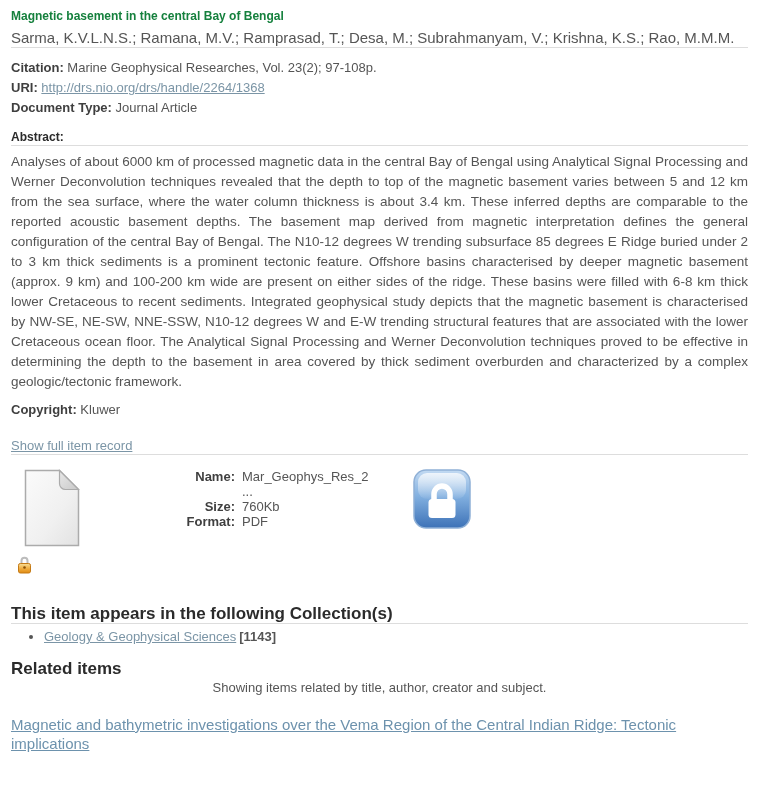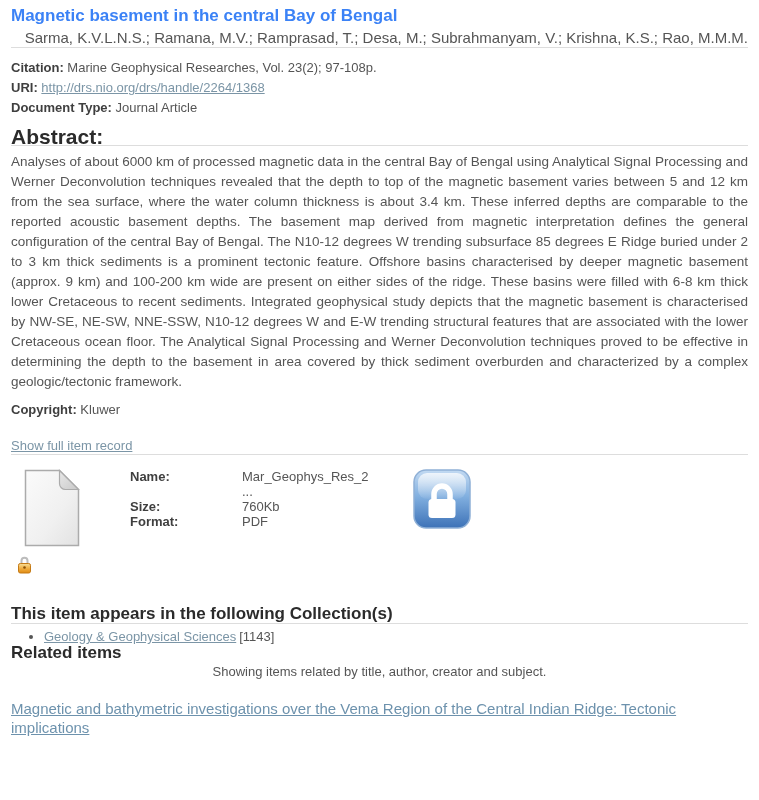--- a/index.html
+++ b/index.html
@@ -10,41 +10,41 @@
     font-family: "Liberation Sans", "DejaVu Sans", sans-serif;
     color: #555555;
     position: relative;
   }
   .content { padding: 0 11px; }
 
   a { cursor: pointer; }
 
   .item-title {
     margin: 7px 0 0 0;
-    font-size: 17px; line-height: 18px; font-weight: bold; color: #3b82f6;
+    font-size: 12px; line-height: 18px; font-weight: bold; color: #15803d;
   }
   .authors-line {
     margin: 4px 0 0 0;
-    font-size: 15px; line-height: 18px; color: #555555; text-align: right;
+    font-size: 15px; line-height: 18px; color: #555555;
   }
   hr.rule {
     border: 0; border-top: 1px solid #dddddd; margin: 0;
   }
   .rule-top { margin-top: 5px; }
 
   .meta-block { margin-top: 13px; }
   .meta-line { font-size: 13px; line-height: 14px; margin: 0 0 6px 0; color: #555555; }
   .meta-label { font-weight: bold; color: #3f3f3f; }
   .link {
     color: #7b95a6; text-decoration: underline; text-align: right;
   }
 
   .abstract-heading {
     margin: 14px 0 0 0;
-    font-size: 21px; line-height: 16px; font-weight: bold; color: #2b2b2b;
+    font-size: 12px; line-height: 16px; font-weight: bold; color: #2b2b2b;
   }
   .abstract-rule { margin-top: 3px; }
   .abstract-text {
     margin: 6px 0 0 0;
     font-size: 13.5px; line-height: 20px; text-align: justify; color: #555555;
   }
 
   .copyright-line { margin-top: 11px; font-size: 13px; line-height: 14px; }
   .show-full-record { display: inline-block; margin-top: 16px; font-size: 13px; line-height: 14px; }
 
@@ -54,34 +54,34 @@
   }
   .section-rule { margin-top: 3px; }
 
   .file-row { display: flex; align-items: flex-start; margin-top: 14px; }
   .file-icon-wrap { margin-left: 13px; width: 56px; height: 78px; }
   .file-meta {
     margin-left: 50px; width: 233px;
     display: grid; grid-template-columns: 105px auto; column-gap: 7px;
     font-size: 13px; line-height: 15px;
   }
-  .file-meta .flabel { font-weight: bold; color: #3f3f3f; }
+  .file-meta .flabel { text-align: right; font-weight: bold; color: #3f3f3f; }
   .file-meta .fvalue { color: #555555; }
   .lock-button { margin-left: 50px; width: 58px; height: 60px; display: block; }
   .gold-lock { margin: 8px 0 0 6px; width: 15px; height: 19px; display: block; }
 
   .collections-heading { margin-top: 31px; }
   .collections-list {
     margin: 5px 0 0 0; padding-left: 33px; list-style: disc;
     font-size: 13px; line-height: 15px; color: #555555;
   }
   .collections-list li { margin: 0; }
-  .collection-count { margin-left: 3px; color: #555555; }
+  .collection-count { margin-left: 3px; color: #555555; font-weight: bold; }
 
-  .related-heading { margin-top: 0; }
+  .related-heading { margin-top: 16px; }
   .related-subtitle { margin: 3px 0 0 0; font-size: 13px; line-height: 14px; color: #555555; text-align: center; }
 
   .related-item { margin-top: 20px; }
   .related-title {
     display: block;
     font-size: 15px; line-height: 19px;
     color: #6d92ad; text-decoration: underline;
     max-width: 740px;
   }
 </style>

